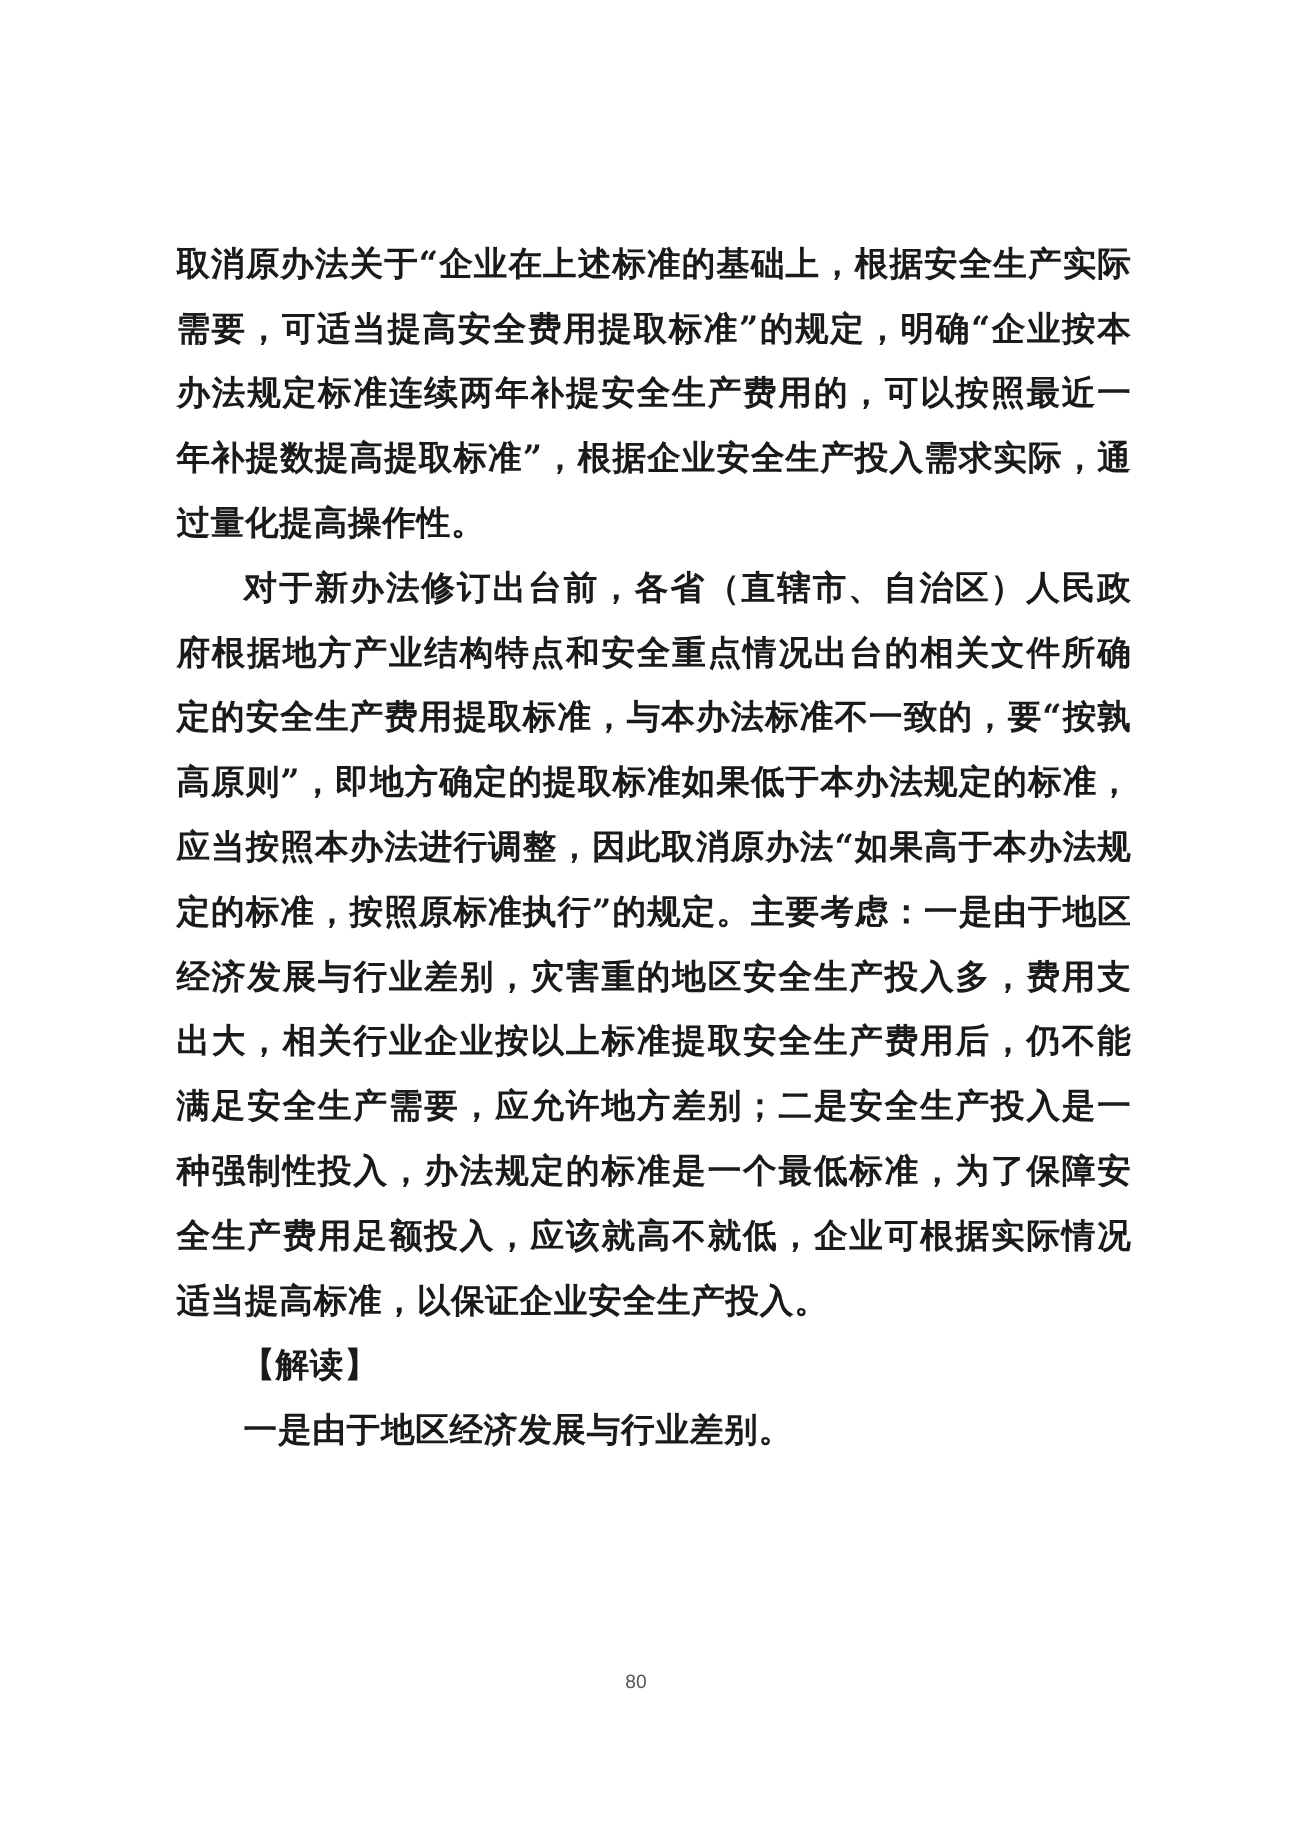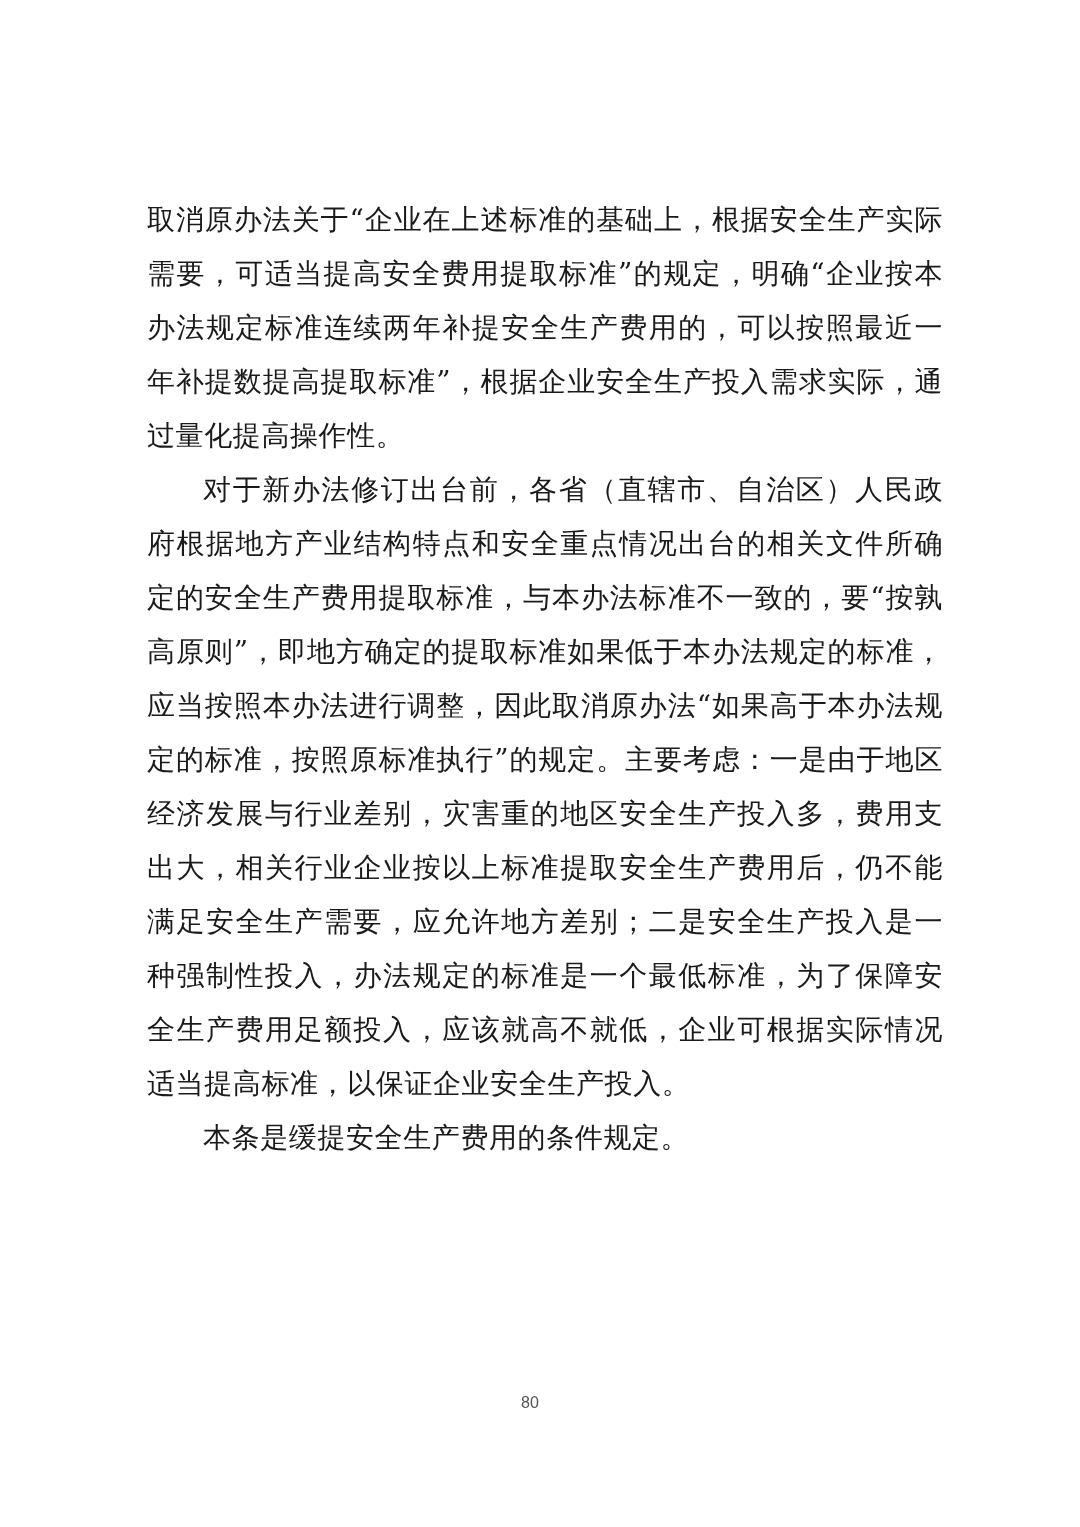--- a/index.html
+++ b/index.html
@@ -21,21 +21,21 @@
       top: 193px;
       width: 796px;
     }
     .para {
       margin: 0;
       font-size: 28px;
       line-height: 54px;
       text-align: justify;
       text-justify: inter-character;
       letter-spacing: 0.6px;
-      font-weight: normal;
+      font-weight: bold;
     }
     .indent {
       text-indent: 56px;
     }
     .bold {
       font-family: "DejaVu Sans", "Liberation Sans", sans-serif;
       font-weight: bold;
       letter-spacing: 0.4px;
     }
     .label {
@@ -51,16 +51,17 @@
       font-size: 16px;
       color: #555555;
     }
   </style>
 </head>
 <body>
 
 <div class="page">
   <p class="para">取消原办法关于“企业在上述标准的基础上，根据安全生产实际需要，可适当提高安全费用提取标准”的规定，明确“企业按本办法规定标准连续两年补提安全生产费用的，可以按照最近一年补提数提高提取标准”，根据企业安全生产投入需求实际，通过量化提高操作性。</p>
   <p class="para indent">对于新办法修订出台前，各省（直辖市、自治区）人民政府根据地方产业结构特点和安全重点情况出台的相关文件所确定的安全生产费用提取标准，与本办法标准不一致的，要“按孰高原则”，即地方确定的提取标准如果低于本办法规定的标准，应当按照本办法进行调整，因此取消原办法“如果高于本办法规定的标准，按照原标准执行”的规定。主要考虑：一是由于地区经济发展与行业差别，灾害重的地区安全生产投入多，费用支出大，相关行业企业按以上标准提取安全生产费用后，仍不能满足安全生产需要，应允许地方差别；二是安全生产投入是一种强制性投入，办法规定的标准是一个最低标准，为了保障安全生产费用足额投入，应该就高不就低，企业可根据实际情况适当提高标准，以保证企业安全生产投入。</p>
-  <p class="para indent">本条是缓提安全生产费用的条件规定。</p>
+  <p class="para label">【解读】</p>
+  <p class="para indent">一是由于地区经济发展与行业差别。</p>
 </div>
 
 <div class="page-number">80</div>
 
 </body></html>

